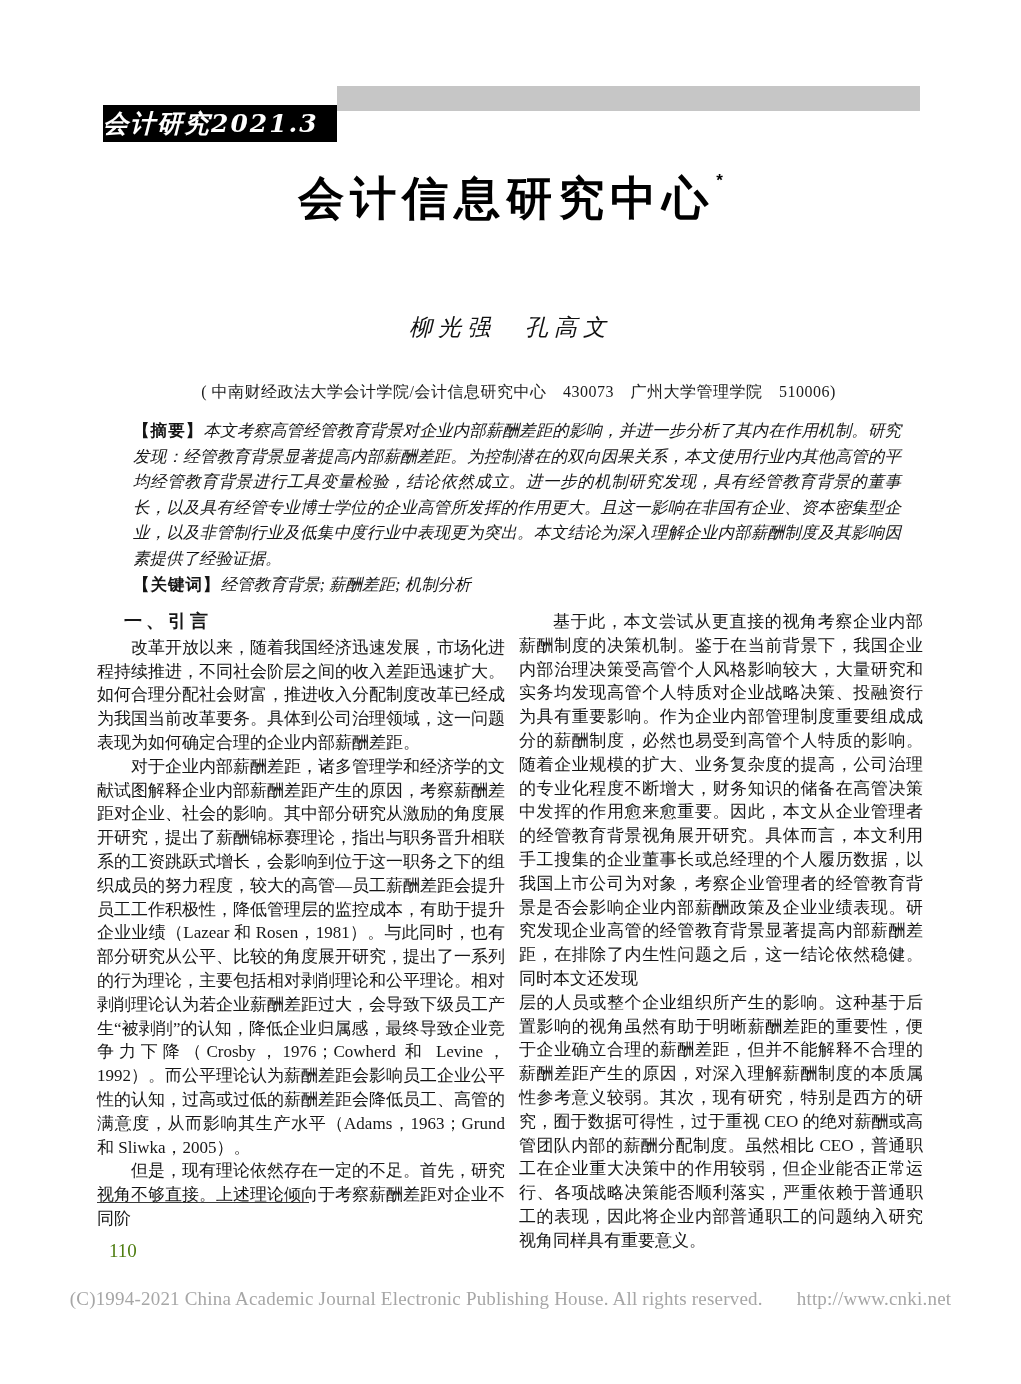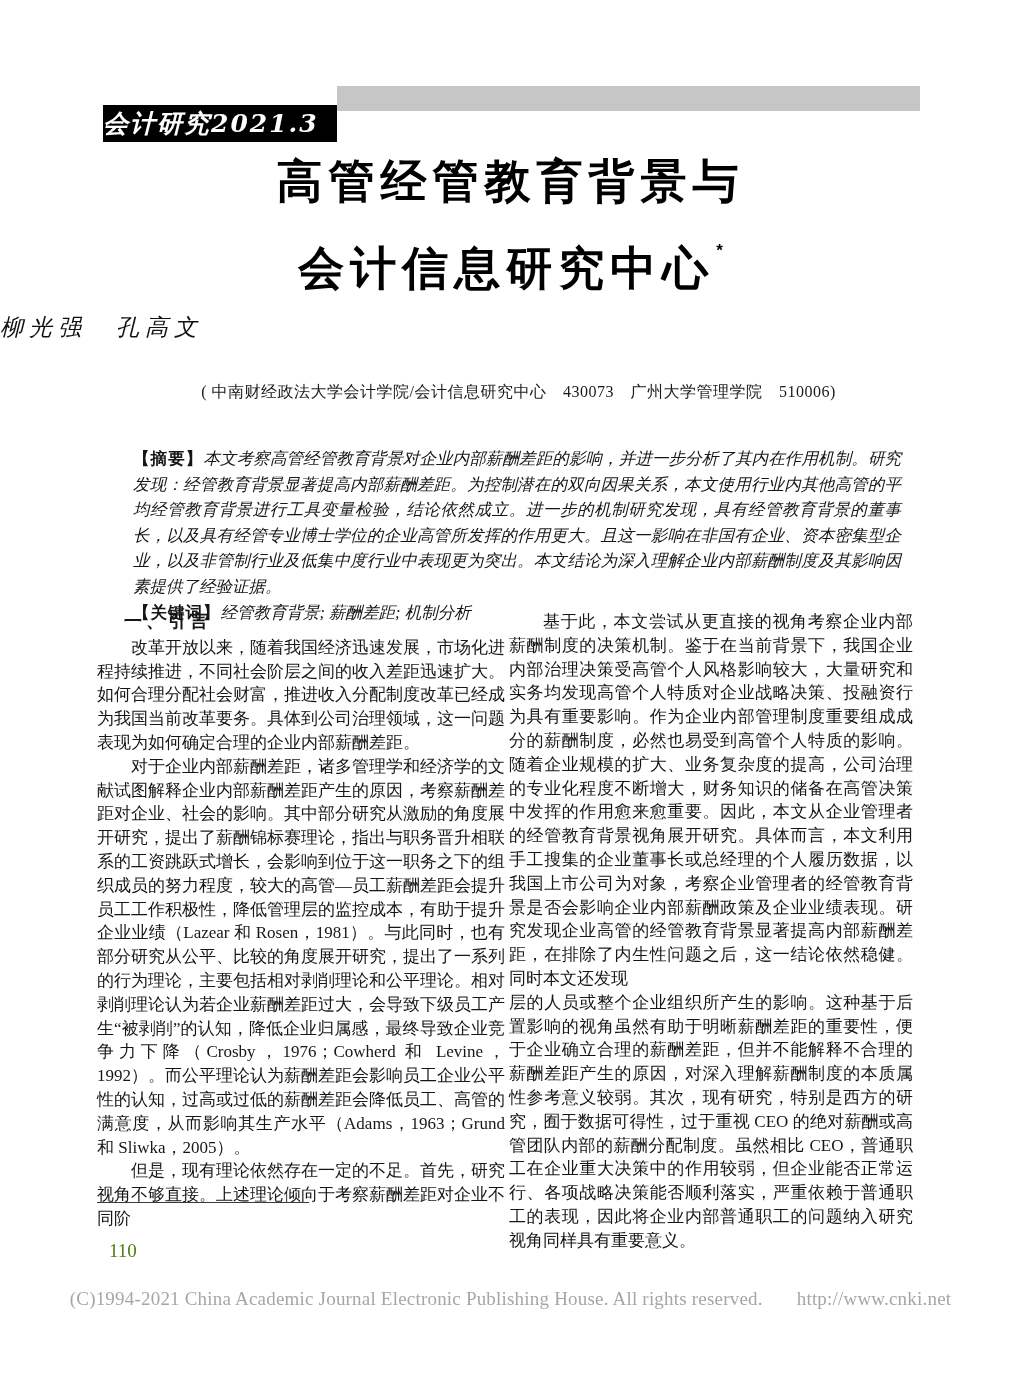--- a/index.html
+++ b/index.html
@@ -21,44 +21,44 @@
   
   .title-block {
     position:absolute; top:146px; left:0; width:100%; text-align:center;
     font-family:"Liberation Sans", sans-serif; font-weight:bold;
     font-size:46px; line-height:70px; letter-spacing:6px; color:#000000;
   }
   .title-note { font-size:17px; vertical-align:28px; letter-spacing:0; margin-left:2px; }
 
   
   .authors {
-    position:absolute; top:312px; left:0; width:100%; text-align:left;
+    position:absolute; top:312px; left:0; width:100%; text-align:center;
     font-size:23px; font-style:italic; letter-spacing:6px; color:#111;
   }
   .affiliation {
     position:absolute; top:382px; left:8px; width:100%; text-align:center;
     font-size:16px; color:#1a1a1a; letter-spacing:0.5px;
   }
 
   
   .abstract-block {
-    position:absolute; left:133px; width:768px; top:446px;
+    position:absolute; left:133px; width:768px; top:418px;
     font-size:16.5px; line-height:25.6px; text-align:justify;
     font-style:italic; color:#151515;
   }
   .blk-label {
     font-style:normal; font-weight:bold; font-family:"Liberation Sans", sans-serif;
     letter-spacing:1px;
   }
   .keywords-line { margin-top:0; }
 
   
   .columns { position:absolute; left:97px; top:610px; width:826px; display:flex; }
   .col { width:408px; font-size:17px; line-height:23.8px; text-align:justify; color:#161616; }
-  .col-left { margin-right:4px; }
+  .col-left { margin-right:14px; }
   .col-right { width:404px; }
   .section-heading {
     font-family:"Liberation Sans", sans-serif; font-weight:bold; font-size:18px;
     letter-spacing:4px; text-indent:27px; margin:0 0 2px 0; text-align:left;
   }
   .para { margin:0; text-indent:2em; }
   .para.no-indent { text-indent:0; }
 
   
   .footnote-divider { position:absolute; left:97px; top:1202px; width:212px; border-top:1.5px solid #3a3a3a; }
@@ -80,21 +80,20 @@
 <div class="page">
 
   <div class="banner">
     <div class="banner-black">
       <span class="banner-title">会计研究2021.3</span>
     </div>
     <div class="banner-gray"></div>
   </div>
 
   <div class="title-block">
-    <div>高管经管教育背景与</div>
     <div><span>会计信息研究中心</span><span class="title-note">*</span></div>
   </div>
 
   <div class="authors">柳光强　孔高文</div>
 
   <div class="affiliation">( 中南财经政法大学会计学院/会计信息研究中心　430073　广州大学管理学院　510006)</div>
 
   <div class="abstract-block">
     <p class="abstract-line" style="margin:0;"><span class="blk-label">【摘要】</span><span>本文考察高管经管教育背景对企业内部薪酬差距的影响，并进一步分析了其内在作用机制。研究发现：经管教育背景显著提高内部薪酬差距。为控制潜在的双向因果关系，本文使用行业内其他高管的平均经管教育背景进行工具变量检验，结论依然成立。进一步的机制研究发现，具有经管教育背景的董事长，以及具有经管专业博士学位的企业高管所发挥的作用更大。且这一影响在非国有企业、资本密集型企业，以及非管制行业及低集中度行业中表现更为突出。本文结论为深入理解企业内部薪酬制度及其影响因素提供了经验证据。</span></p>
     <p class="keywords-line" style="margin:0;"><span class="blk-label">【关键词】</span><span>经管教育背景; 薪酬差距; 机制分析</span></p>

